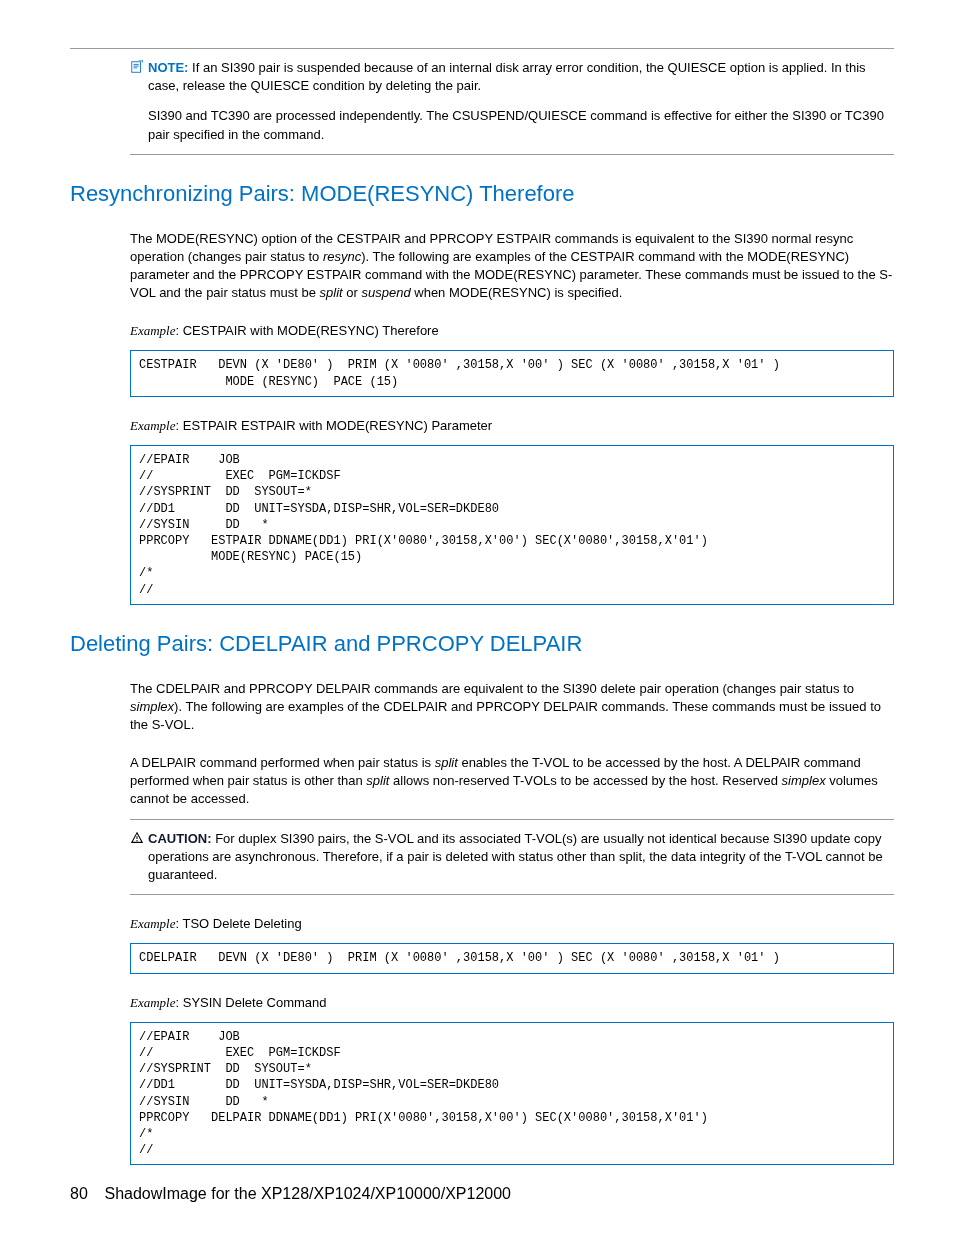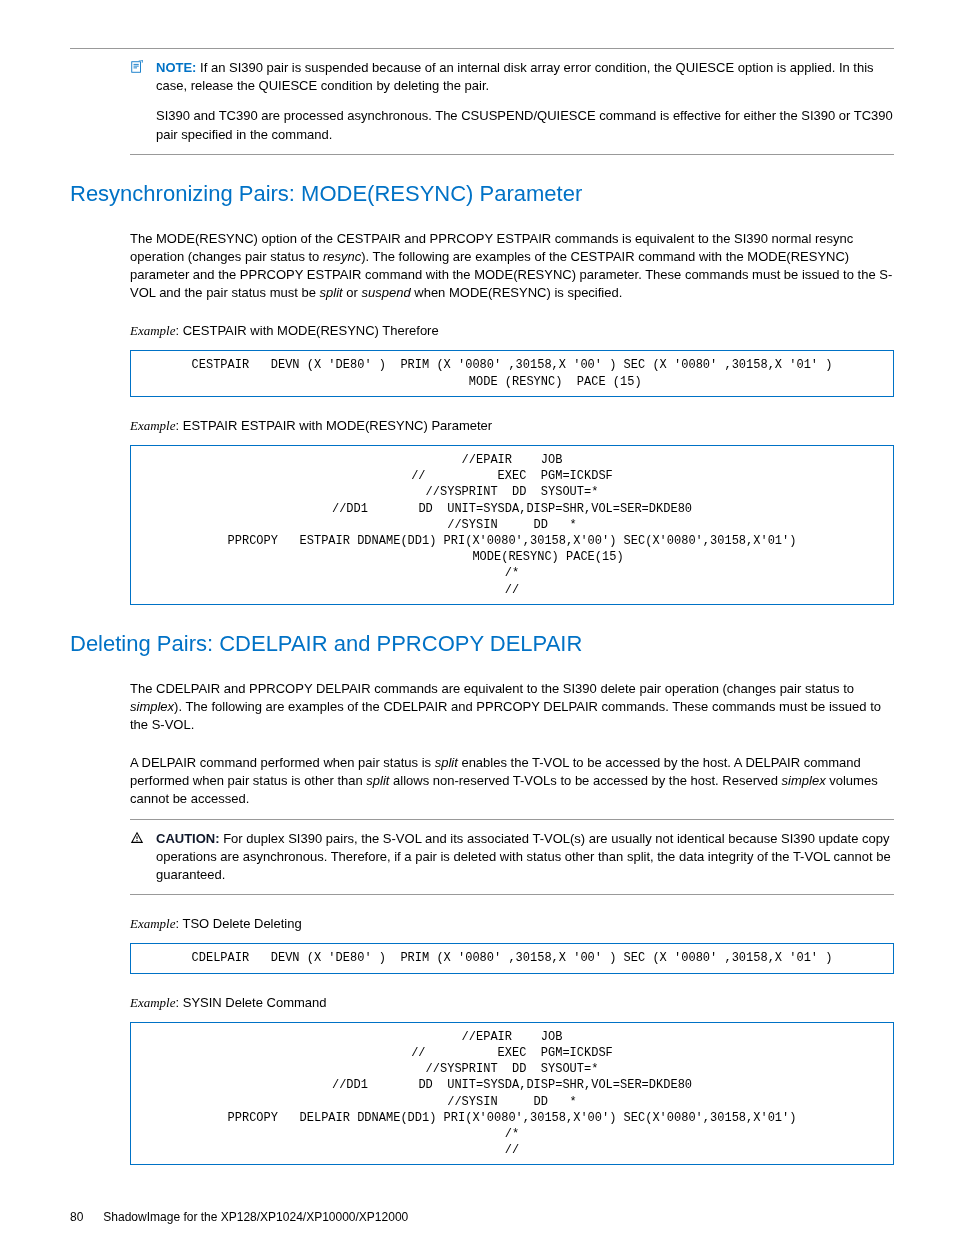--- a/index.html
+++ b/index.html
@@ -6,41 +6,40 @@
   body {
     font-family: Arial, Helvetica, sans-serif;
     background: #fff;
     color: #000;
     width: 954px;
     padding: 40px 60px 30px 70px;
     font-size: 13px;
     line-height: 1.4;
   }
   .hr { border-top: 1px solid #999; margin: 8px 0 10px 0; }
-  .note-row, .caution-row { display: flex; align-items: flex-start; margin: 6px 0 10px 0; gap: 8px; }
+  .note-row, .caution-row { display: flex; align-items: flex-start; margin: 6px 0 10px 0; }
   .note-icon, .caution-icon { width: 18px; flex-shrink: 0; margin-top: 1px; }
   .note-icon svg, .caution-icon svg { width: 14px; height: 14px; }
   .note-text, .caution-text { flex: 1; }
   .note-label { color: #0072c6; font-weight: bold; }
   .caution-label { color: #0f172a; font-weight: bold; }
   .body-p { margin: 20px 0 10px 60px; }
   h2 { color: #0072c6; font-weight: 300; font-size: 22px; margin: 24px 0 10px 0; }
   .example-label { font-style: italic; font-family: Liberation Serif, serif; }
   .codebox {
     border: 1.5px solid #0072c6;
     font-family: "Courier New", monospace;
     font-size: 12px;
-    padding: 6px 20px;
+    padding: 6px 8px;
     margin: 8px 0 14px 0;
     white-space: pre;
     overflow: hidden;
     line-height: 1.35;
-    text-align: center;
   }
-  .footer { margin-top: 44px; font-size: 12px; }
+  .footer { margin-top: 18px; font-size: 16px; }
   .pgnum { display: inline-block; width: 30px; }
   .italic { font-style: italic; }
   .indent { margin-left: 60px; }
 </style>
 </head>
 <body>
 
 <div class="hr"></div>
 
 <div class="note-row indent">
@@ -49,27 +48,27 @@
         <rect x="2" y="2" width="10" height="12" fill="none" stroke="#0072c6" stroke-width="1"></rect>
         <line x1="4" y1="5" x2="10" y2="5" stroke="#0072c6"></line>
         <line x1="4" y1="7" x2="10" y2="7" stroke="#0072c6"></line>
         <line x1="4" y1="9" x2="8" y2="9" stroke="#0072c6"></line>
         <path d="M10 0 l4 0 l0 3" fill="none" stroke="#0072c6"></path>
       </svg>
   </span>
   <div class="note-text">
     <span class="note-label">NOTE:</span>
     <span>If an SI390 pair is suspended because of an internal disk array error condition, the QUIESCE option is applied. In this case, release the QUIESCE condition by deleting the pair.</span>
-    <p style="margin-top:12px">SI390 and TC390 are processed asynchronous. The CSUSPEND/QUIESCE command is effective for either the SI390 or TC390 pair specified in the command.</p>
+    <p style="margin-top:12px">SI390 and TC390 are processed independently. The CSUSPEND/QUIESCE command is effective for either the SI390 or TC390 pair specified in the command.</p>
   </div>
 </div>
 
 <div class="hr indent" style="margin-left:60px"></div>
 
-<h2>Resynchronizing Pairs: MODE(RESYNC) Parameter</h2>
+<h2>Resynchronizing Pairs: MODE(RESYNC) Therefore</h2>
 
 <p class="body-p">The MODE(RESYNC) option of the CESTPAIR and PPRCOPY ESTPAIR commands is equivalent to the SI390 normal resync operation (changes pair status to <span class="italic">resync</span>). The following are examples of the CESTPAIR command with the MODE(RESYNC) parameter and the PPRCOPY ESTPAIR command with the MODE(RESYNC) parameter. These commands must be issued to the S-VOL and the pair status must be <span class="italic">split</span> or <span class="italic">suspend</span> when MODE(RESYNC) is specified.</p>
 
 <p class="body-p"><span class="example-label">Example</span><span>: CESTPAIR with MODE(RESYNC) Therefore</span></p>
 
 <div class="codebox indent">CESTPAIR   DEVN (X 'DE80' )  PRIM (X '0080' ,30158,X '00' ) SEC (X '0080' ,30158,X '01' )
             MODE (RESYNC)  PACE (15)</div>
 
 <p class="body-p"><span class="example-label">Example</span><span>: ESTPAIR ESTPAIR with MODE(RESYNC) Parameter</span></p>
 

